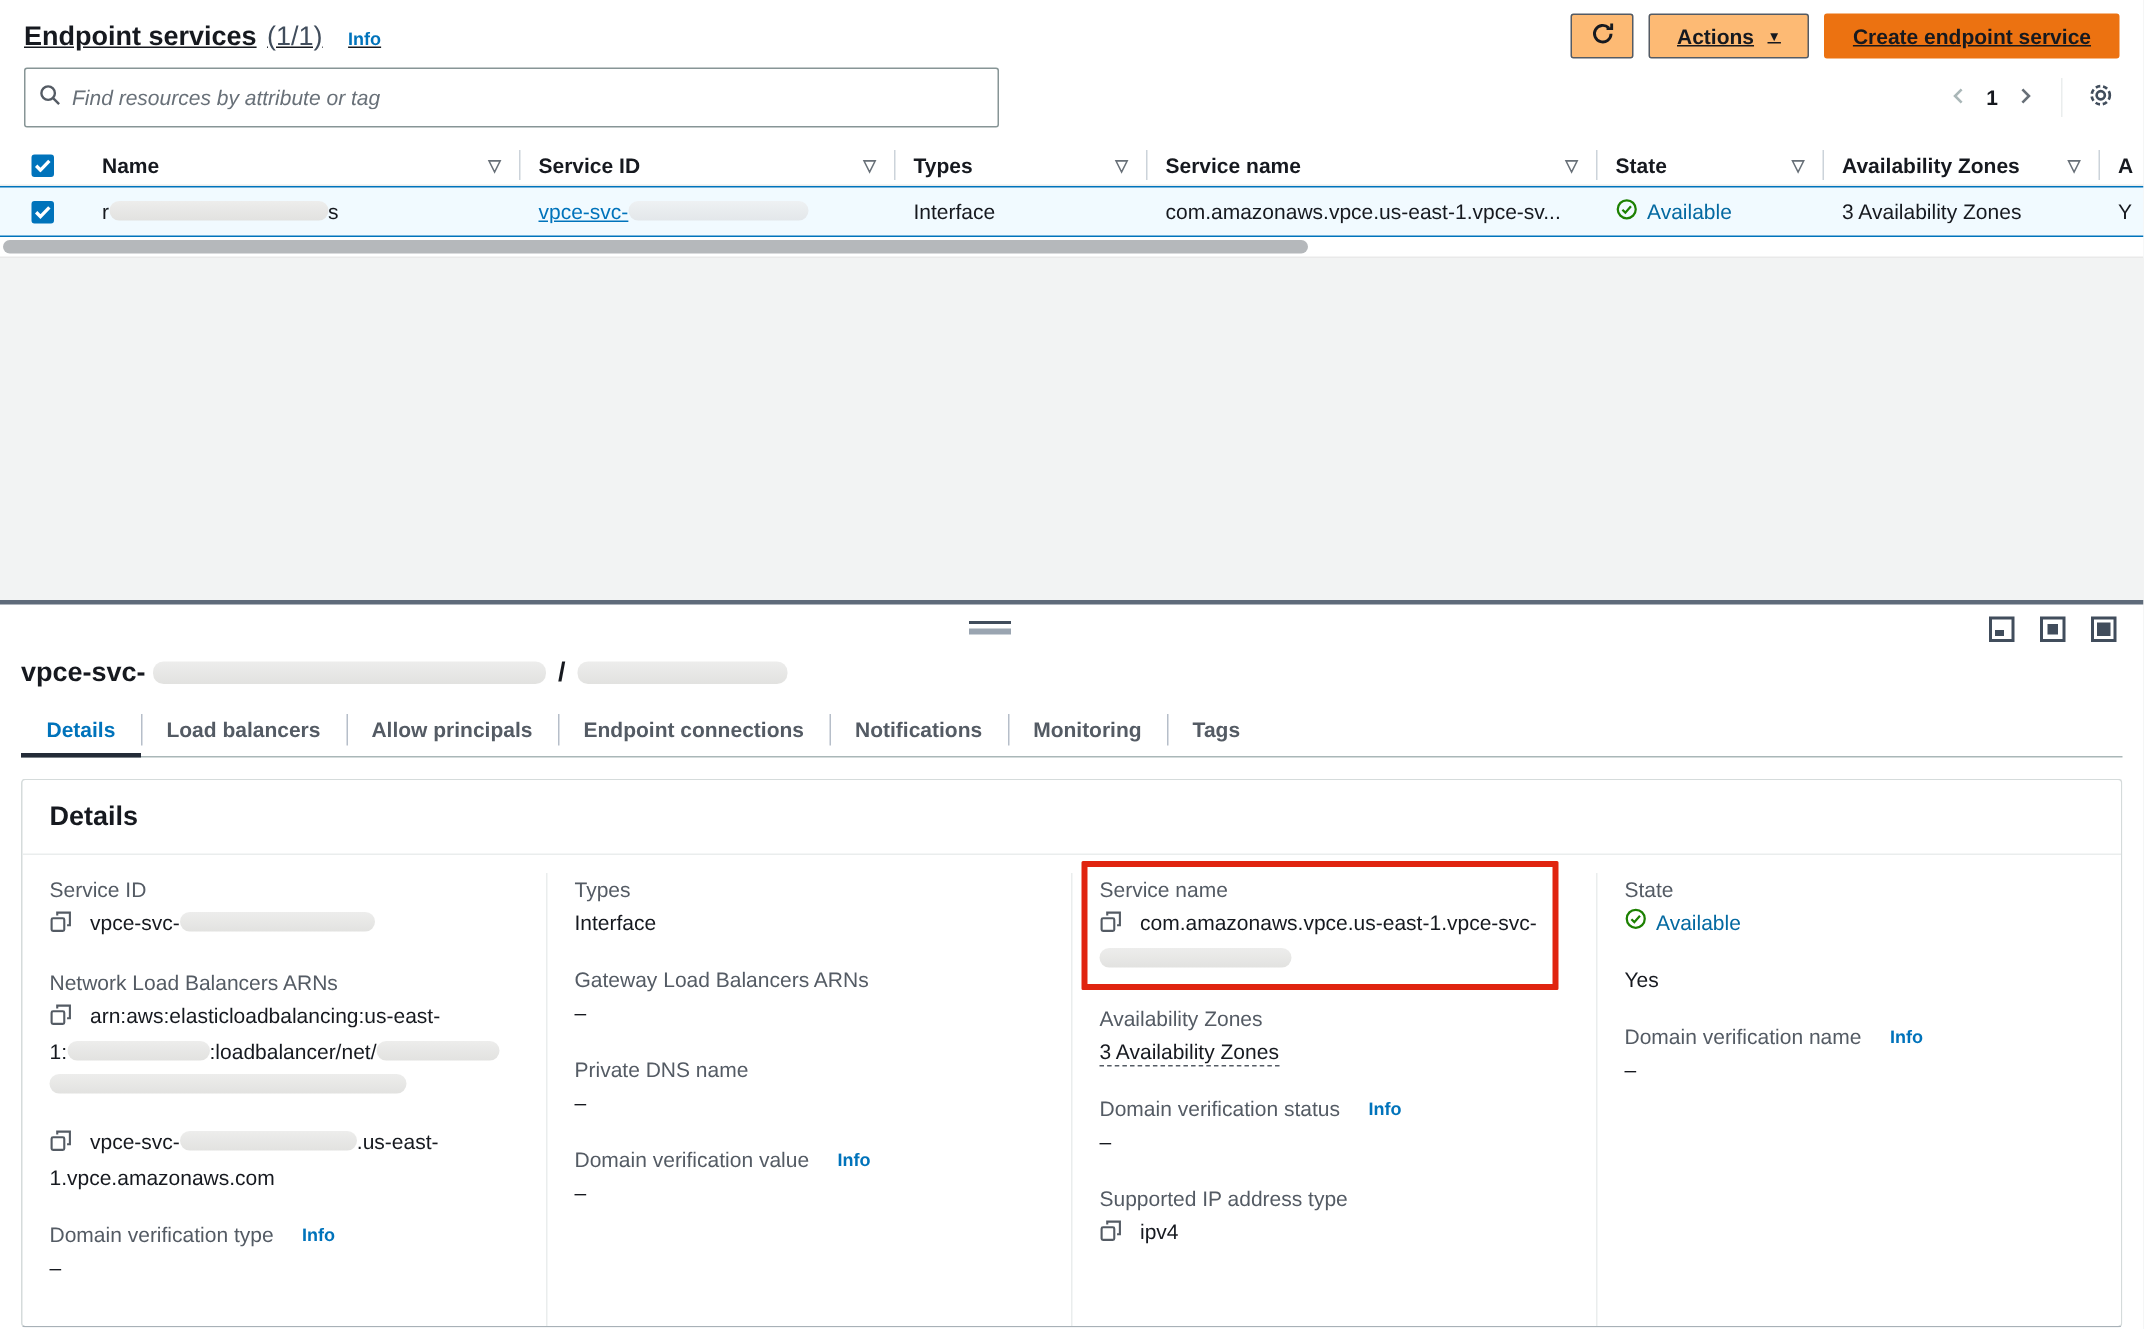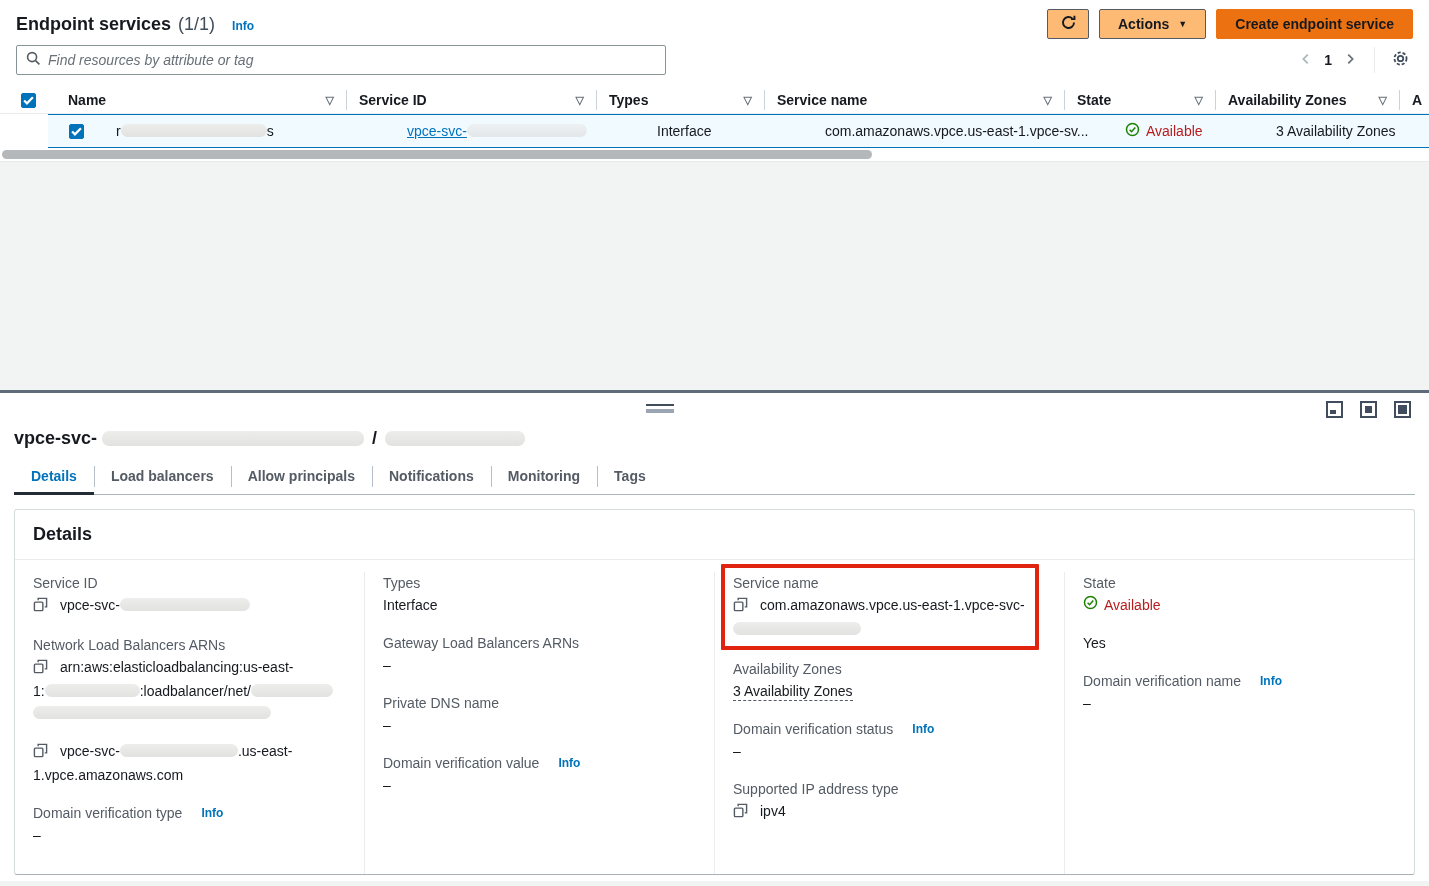--- a/index.html
+++ b/index.html
@@ -3,56 +3,56 @@
 <meta charset="utf-8">
 <style>
   * { box-sizing: border-box; margin: 0; padding: 0; }
   html,body { width:1429px; height:886px; }
   body {
     font-family:"Liberation Sans", sans-serif;
     font-size:14px; color:#16191f; background:#f2f3f3; overflow:hidden;
   }
   
   .top { background:#fff; }
-  .header-row { display:flex; align-items:center; justify-content:space-between; padding:9px 16px 5px 16px; height:44px; }
+  .header-row { display:flex; align-items:center; justify-content:space-between; padding:9px 16px 5px 16px; height:44px;text-decoration:underline; }
   .title-group { display:flex; align-items:baseline; gap:7px; }
   .page-title { font-size:18px; font-weight:700; }
   .page-count { font-size:18px; font-weight:400; color:#414d5c; }
   .info-link { font-size:12px; font-weight:700; color:#0073bb; cursor:pointer;padding-left:10px; }
   .btn-group { display:flex; gap:10px; align-items:center; }
   .btn { height:30px; border:1px solid #545b64; border-radius:2px; background:#fdba74;
          display:flex; align-items:center; justify-content:center;
          font-weight:700; font-size:14px; color:#16191f; padding:0 18px; cursor:pointer; }
   .btn.icon-only { width:42px; padding:0; }
   .btn.primary { background:#ec7211; border-color:#ec7211; color:#16191f; }
   .caret { font-size:9px; margin-left:9px; color:#16191f; }
 
   .toolbar-row { display:flex; align-items:center; justify-content:space-between; padding:1px 16px 12px 16px; }
-  .search-box { width:650px; height:30px; border:1px solid #879596; border-radius:2px; background:#fff;
+  .search-box { width:650px; height:40px; border:1px solid #879596; border-radius:2px; background:#fff;
                 display:flex; align-items:center; gap:7px; padding:0 9px; }
   .search-box input { border:none; outline:none; flex:1; font:inherit; font-size:14px; background:transparent; }
   .search-box input::placeholder { color:#687078; font-style:italic; }
   .toolbar-right { display:flex; align-items:center; }
   .pager { display:flex; align-items:center; }
   .pg-btn { width:24px; height:24px; display:flex; align-items:center; justify-content:center; cursor:pointer; }
   .page-num { font-weight:700; padding:0 6px; }
   .toolbar-divider { width:1px; height:26px; background:#eaeded; margin:0 12px; }
   .gear-btn { width:26px; height:26px; display:flex; align-items:center; justify-content:center; cursor:pointer; }
 
   .grid-header, .grid-row { display:grid; grid-template-columns:56px 291px 250px 168px 300px 151px 184px 1fr; align-items:center; }
   .grid-header { height:27px; border-bottom:1px solid #eaeded; }
   .col-h { display:flex; align-items:center; justify-content:space-between; padding:0 12px; font-weight:700; height:20px; border-right:1px solid #ccd3da; overflow:hidden; white-space:nowrap; }
   .col-h.no-sep { border-right:none; }
   .sort-glyph { color:#687078; font-size:11px; margin-left:6px; }
-  .grid-row { height:34px; background:#f1faff; border-top:1px solid #0073bb; border-bottom:1px solid #0073bb;margin-left:48px; }
+  .grid-row { height:34px; background:#f1faff; border-top:1px solid #0073bb; border-bottom:1px solid #0073bb; }
   .cell { padding:0 12px; white-space:nowrap; overflow:hidden; }
   .chk-cell { display:flex; justify-content:center; align-items:center; }
   .checkbox { width:15px; height:15px; background:#0073bb; border:1px solid #0073bb; border-radius:2px; display:flex; align-items:center; justify-content:center; cursor:pointer; }
   .link { color:#0073bb; text-decoration:underline; cursor:pointer; }
-  .state-green { display:inline-flex; align-items:center; gap:6px; color:#b91c1c; }
+  .state-green { display:inline-flex; align-items:center; gap:6px; color:#0369a1; }
   .az-dashed { border-bottom:1px dashed #545b64; padding-bottom:1px; cursor:pointer; }
   .redact { display:inline-block; height:13px; border-radius:7px; vertical-align:-1px;
             background:linear-gradient(180deg,#ededec,#e2e2e0); }
   .redact.tall { height:15px; vertical-align:-2px; }
 
   .hscroll { height:14px; position:relative; background:#fff; border-bottom:1px solid #e9e9e9; }
   .hscroll-thumb { position:absolute; left:2px; top:2px; width:870px; height:9px; border-radius:5px; background:#b5b8bb; cursor:pointer; }
 
   .gap { height:228px; background:#f2f3f3; }
 
@@ -259,20 +259,21 @@
     <span>vpce-svc-</span>
       <span class="redact tall" style="width:262px;"></span>
     <span style="margin:0 3px;">/</span>
     <span class="redact tall" style="width:140px;"></span>
   </div>
 
   <div class="tabs">
     <div class="tab active">Details</div>
     <div class="tab">Load balancers</div>
     <div class="tab">Allow principals</div>
+    <div class="tab">Endpoint connections</div>
     <div class="tab">Notifications</div>
     <div class="tab">Monitoring</div>
     <div class="tab">Tags</div>
   </div>
 
   <div class="card">
     <div class="card-h">Details</div>
     <div class="card-b">
 
       <div class="dcol">

